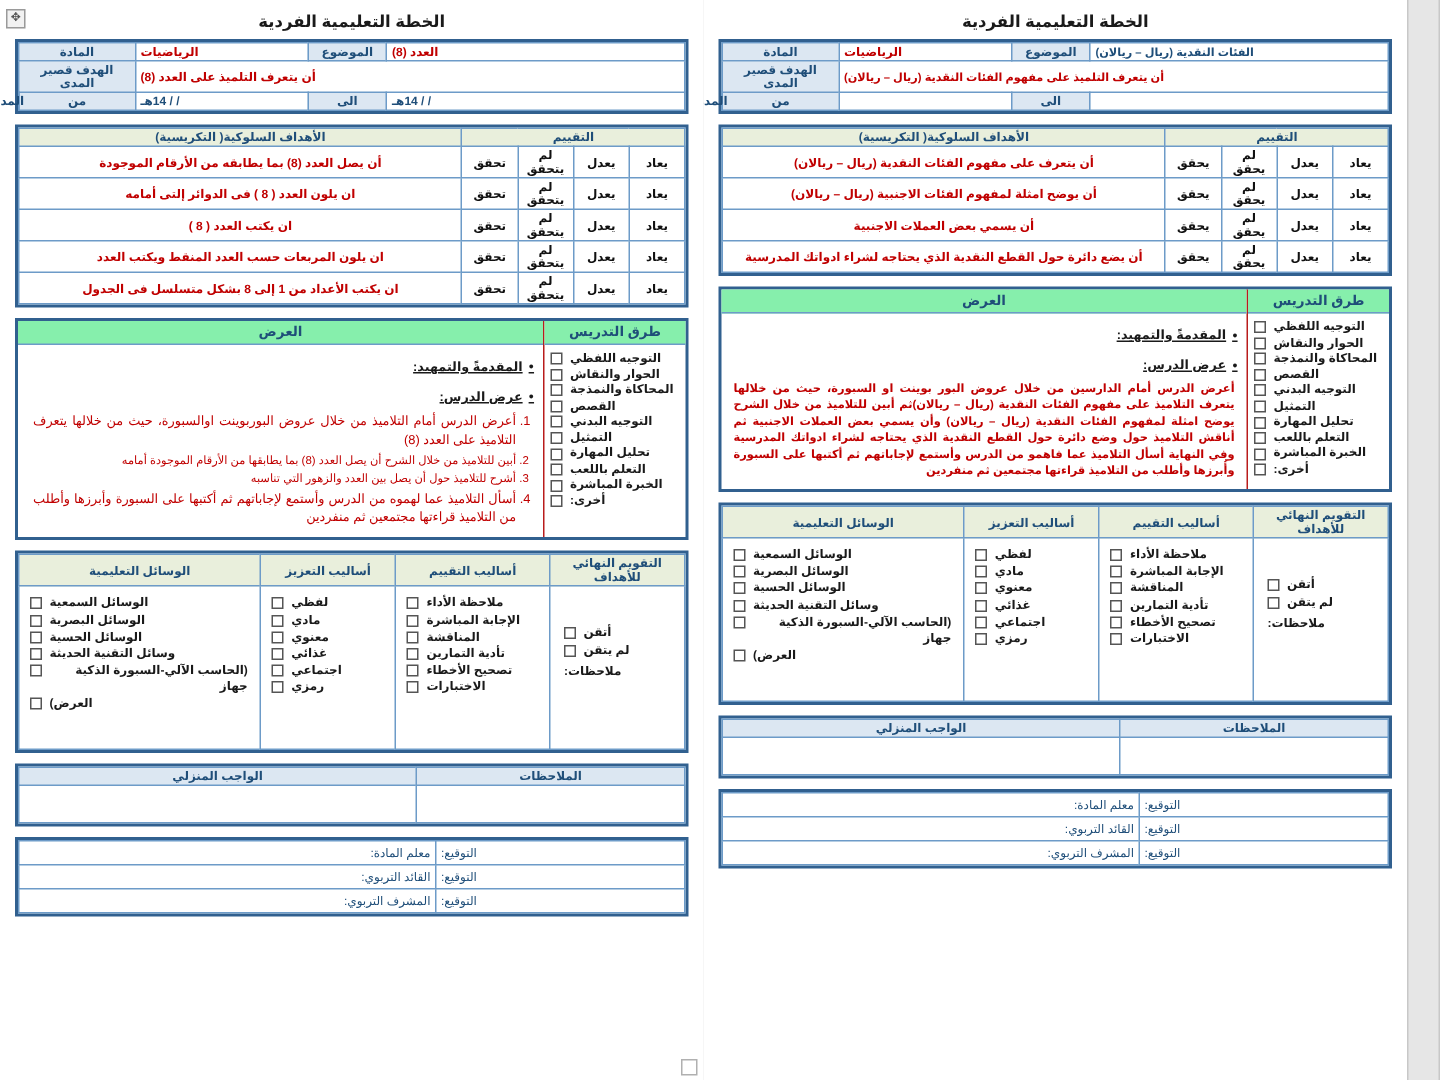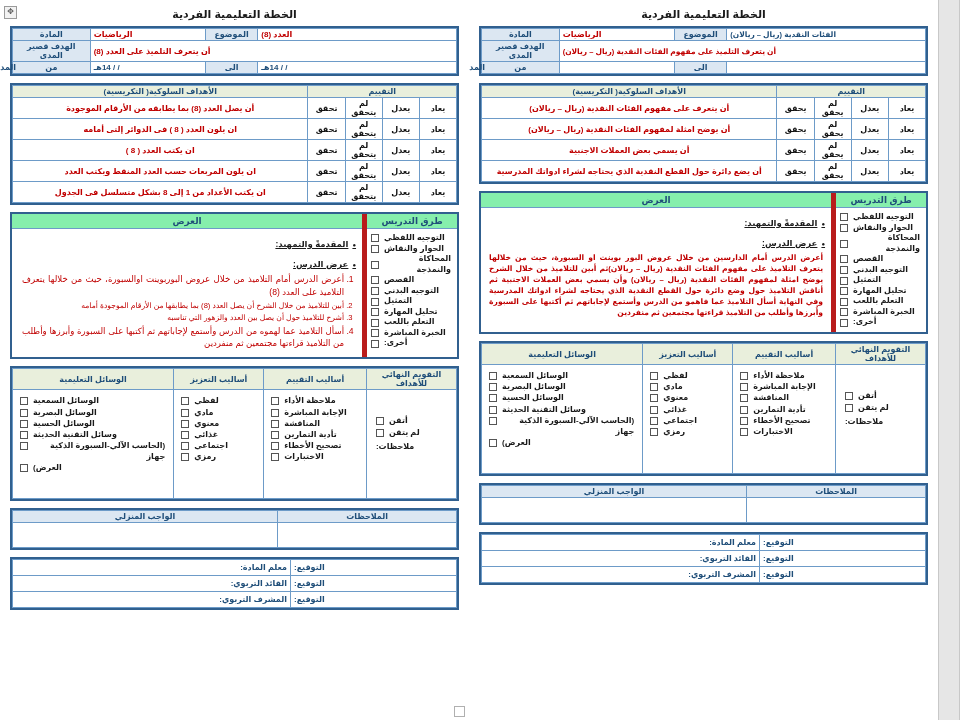--- a/index.html
+++ b/index.html
@@ -43,21 +43,21 @@
   .lbl{background:#dce7f2;color:#1f4e79;font-weight:bold;text-align:center;}
   .lblg{background:#e9efdc;color:#1f4e79;font-weight:bold;text-align:center;font-size:9px;}
   .red{color:#c00000;font-weight:bold;}
   .redsm{color:#c00000;font-weight:bold;font-size:7.5px;}
   .blu{color:#1f4e79;font-weight:bold;}
   .teal{color:#1f6fa8;font-weight:bold;}
   .ctr{text-align:left;margin-left:14px;}
   .obj-txt{text-align:center;font-size:7.5px;}
   .ev{text-align:center;font-size:7.5px;font-weight:bold;color:#111;}
   .pres-wrap{display:flex;}
-  .pres-methods{width:95px;border-left:5px solid #b91c1c;box-sizing:border-box;}
+  .pres-methods{width:95px;border-left:1px solid #b91c1c;box-sizing:border-box;}
   .pres-body{flex:1;box-sizing:border-box;padding:4px 6px 5px 6px;}
   .mhead,.bhead{
     background:#86efac;color:#1f4e79;font-weight:bold;text-align:center;
     font-size:9px;padding:2px 0;border-bottom:1px solid #6d9bc8;
   }
   .mlist{list-style:none;margin:0;padding:4px 4px 4px 2px;}
   .mlist li{
     font-size:8px;color:#1a1a1a;font-weight:bold;
     display:flex;align-items:center;justify-content:flex-end;
     gap:5px;line-height:1.32;padding:0 2px;
@@ -84,21 +84,21 @@
     font-size:8px;color:#1a1a1a;font-weight:bold;
     display:flex;align-items:flex-start;justify-content:flex-end;
     gap:5px;line-height:1.4;
   }
   .clist li .cb{margin-top:2px;}
   .final-inner{padding:24px 6px 6px 6px;font-size:8px;font-weight:bold;color:#1a1a1a;}
   .final-inner li{display:flex;align-items:center;justify-content:flex-end;gap:5px;line-height:1.5;list-style:none;}
   .final-note{text-align:left;margin-top:2px;}
   .two-head td{font-size:9px;}
   .empty-cell{height:22px;}
-  .sig td{font-size:8.5px;font-weight:bold;color:#1f4e79;padding:3px 5px;height:13px;}
+  .sig td{font-size:8.5px;font-weight:normal;color:#1f4e79;padding:3px 5px;height:13px;}
   .sig .nm{text-align:right;width:63%;}
   .sig .sg{text-align:left;}
   .handle{
     position:absolute;top:6px;left:4px;width:11px;height:11px;
     border:1px solid #9a9a9a;background:#f2f2f2;color:#555;
     font-size:8px;line-height:10px;text-align:center;
   }
   .corner-sq{
     position:absolute;bottom:3px;right:4px;width:9px;height:9px;
     border:1px solid #b0b0b0;background:#fff;
@@ -445,21 +445,21 @@
           <td class="ev" style="width:8%">يعدل</td>
           <td class="ev" style="width:11%">لم يحقق</td>
           <td class="ev" style="width:8%">يحقق</td>
           <td class="obj-txt redsm">أن يتعرف على مفهوم الفئات النقدية (ريال – ريالان)</td>
         </tr>
         <tr>
           <td class="ev">يعاد</td>
           <td class="ev">يعدل</td>
           <td class="ev">لم يحقق</td>
           <td class="ev">يحقق</td>
-          <td class="obj-txt redsm">أن يوضح امثلة لمفهوم الفئات النقدية (ريال – ريالان)</td>
+          <td class="obj-txt redsm">أن يوضح امثلة لمفهوم الفئات الاجنبية (ريال – ريالان)</td>
         </tr>
         <tr>
           <td class="ev">يعاد</td>
           <td class="ev">يعدل</td>
           <td class="ev">لم يحقق</td>
           <td class="ev">يحقق</td>
           <td class="obj-txt redsm">أن يسمي بعض العملات الاجنبية</td>
         </tr>
         <tr>
           <td class="ev">يعاد</td>

